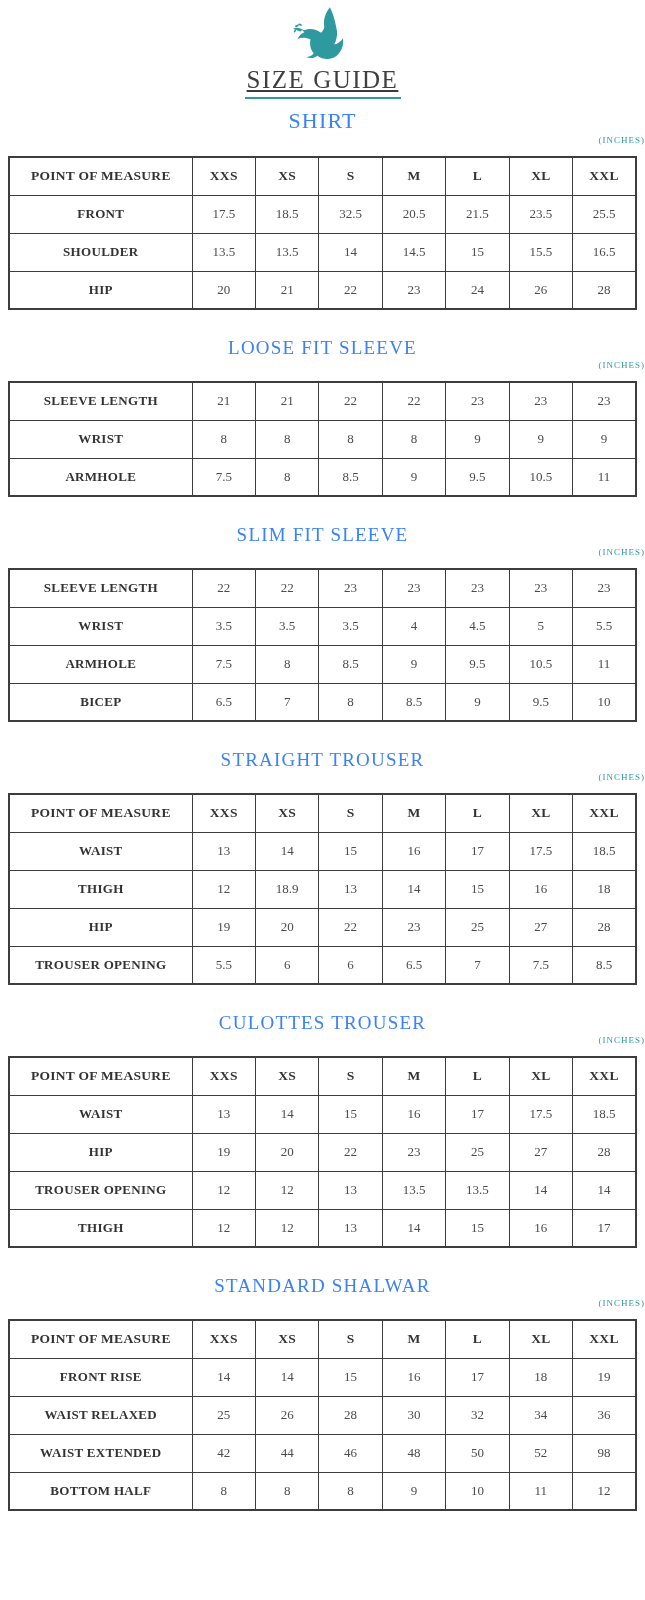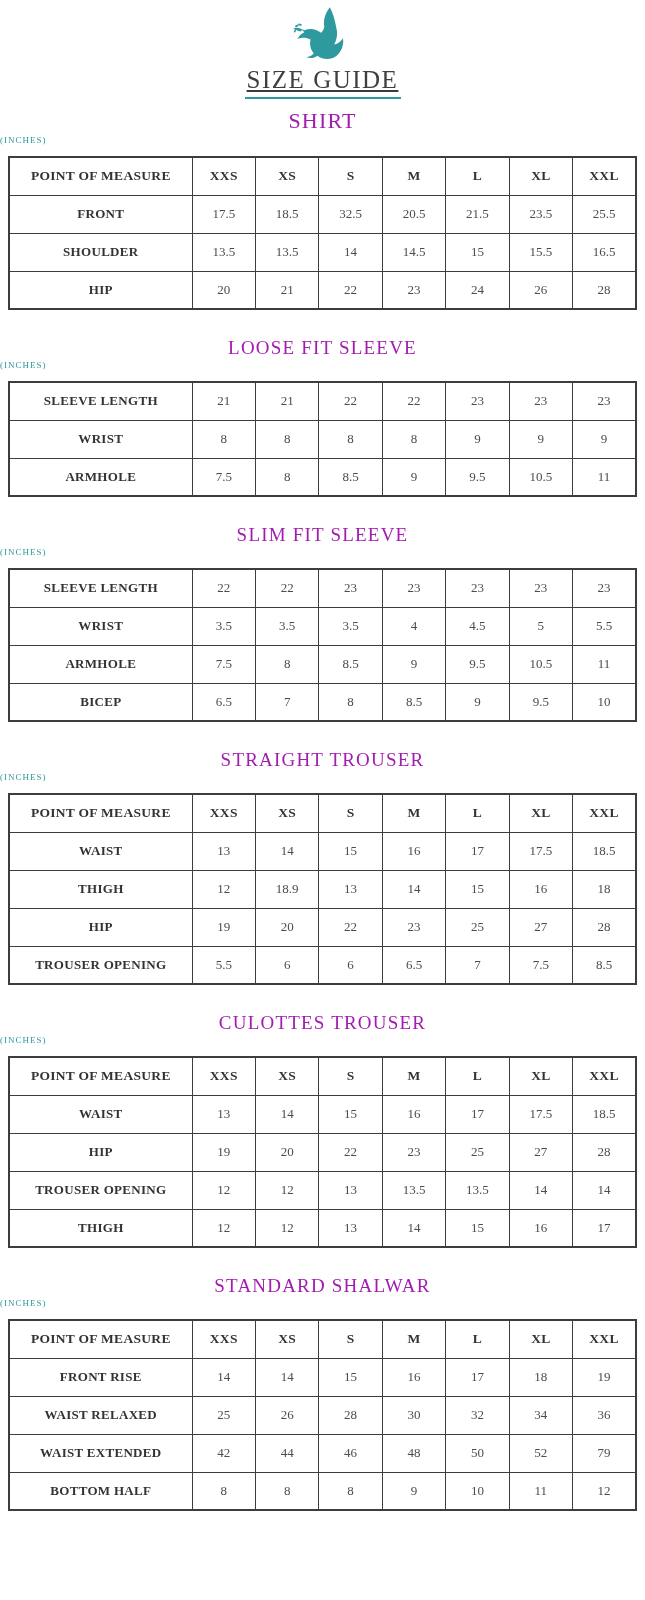--- a/index.html
+++ b/index.html
@@ -33,31 +33,31 @@
   .page-subtitle {
     color: #2e9aa0;
     font-size: 16.5px;
     letter-spacing: 0.8px;
     margin: 0;
     font-weight: normal;
   }
 
   
   .section-title {
-    color: #a21caf;
+    color: #3b82f6;
     text-align: center;
     font-weight: normal;
     font-size: 19px;
     letter-spacing: 1.2px;
     margin: 27px 0 0 0;
   }
   .section-title.large { font-size: 22px; margin-top: 9px; }
   .unit-label {
     color: #2e9aa0;
-    text-align: left;
+    text-align: right;
     font-size: 9px;
     letter-spacing: 1px;
     margin: 1px 0 11px 0;
   }
 
   
   table.size-table {
     width: 629px;
     margin: 0 8px;
     border-collapse: collapse;
@@ -481,21 +481,21 @@
               <td class="size-value">36</td>
             </tr>
             <tr>
               <th class="measure-label">WAIST EXTENDED</th>
               <td class="size-value">42</td>
               <td class="size-value">44</td>
               <td class="size-value">46</td>
               <td class="size-value">48</td>
               <td class="size-value">50</td>
               <td class="size-value">52</td>
-              <td class="size-value">79</td>
+              <td class="size-value">98</td>
             </tr>
             <tr>
               <th class="measure-label">BOTTOM HALF</th>
               <td class="size-value">8</td>
               <td class="size-value">8</td>
               <td class="size-value">8</td>
               <td class="size-value">9</td>
               <td class="size-value">10</td>
               <td class="size-value">11</td>
               <td class="size-value">12</td>

